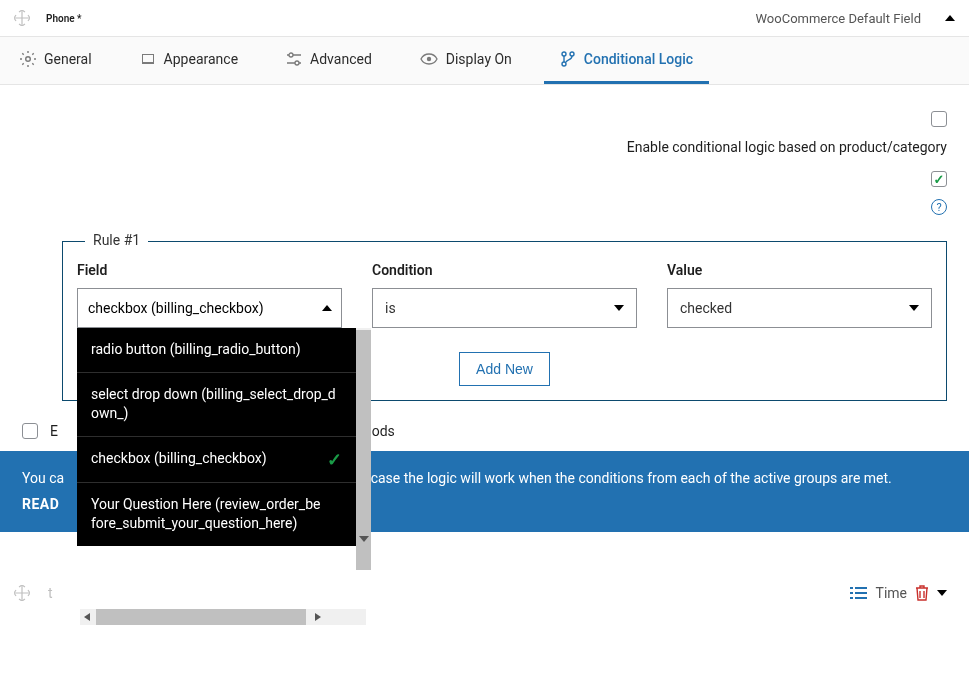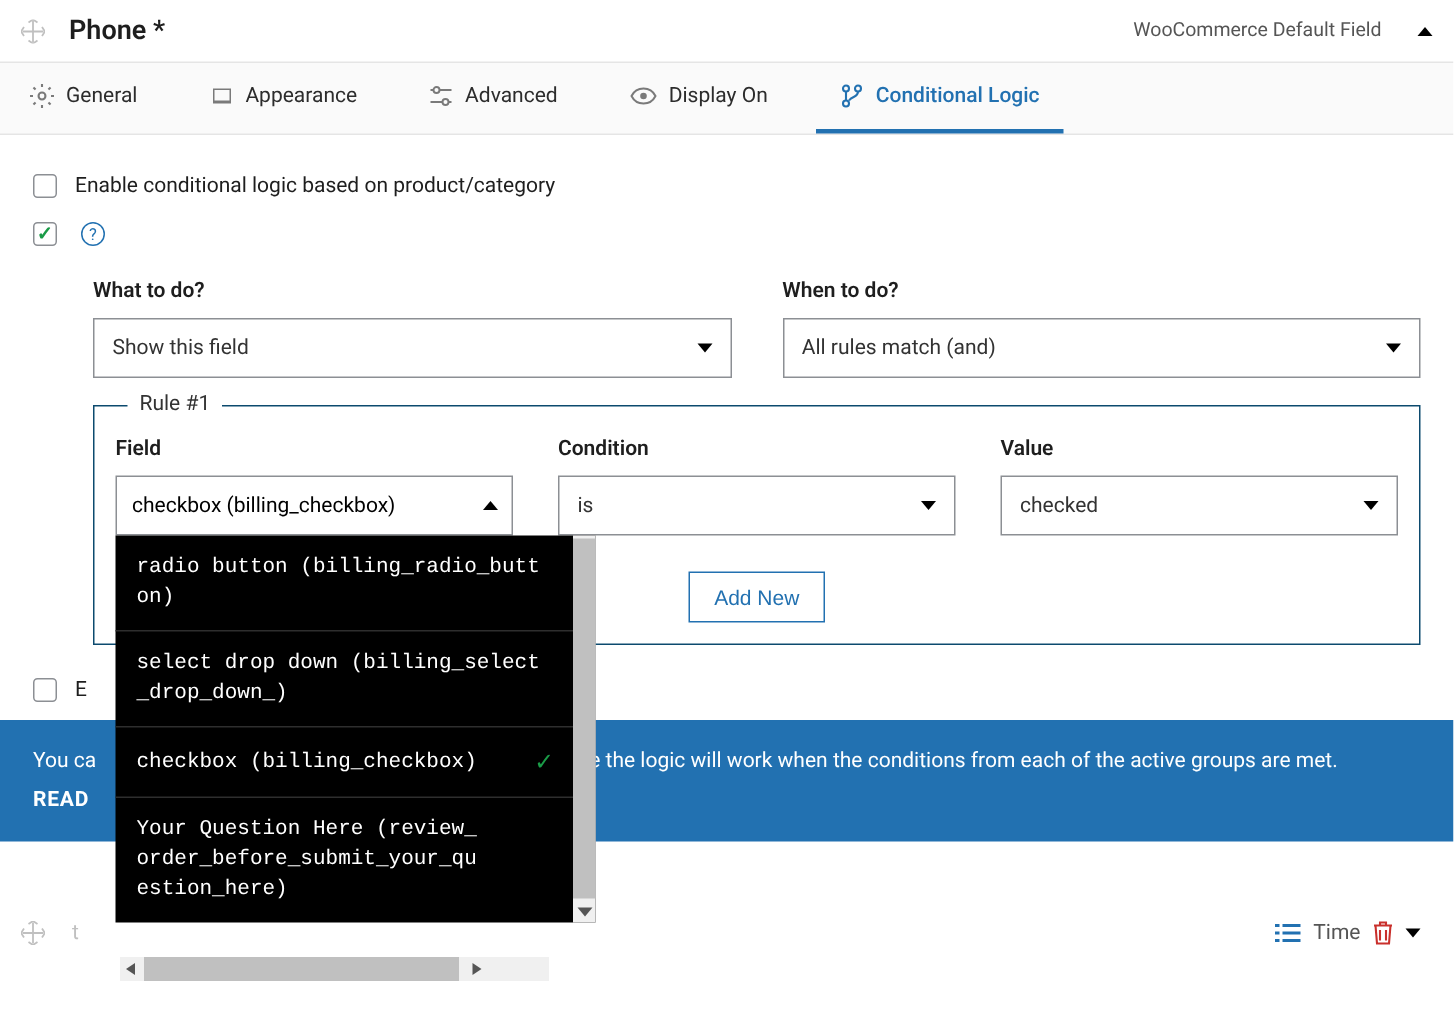--- a/index.html
+++ b/index.html
@@ -10,21 +10,21 @@
     background: #fff;
     width: 969px;
   }
   .header-row {
     display: flex;
     align-items: center;
     padding: 10px 14px;
     border-bottom: 1px solid #e5e5e5;
   }
   .drag-icon { color: #c0c0c0; margin-right: 16px; display: inline-flex; }
-  .field-title { font-weight: 600; font-size: 18px; flex: 1; }
+  .field-title { font-weight: 600; font-size: 10px; flex: 1; }
   .header-right { color: #555; font-size: 13px; display: flex; align-items: center; gap: 24px; }
   .caret-up {
     width: 0; height: 0; border-left: 5px solid transparent;
     border-right: 5px solid transparent; border-bottom: 6px solid #000;
     display:inline-block;
   }
   .caret-down {
     width: 0; height: 0; border-left: 5px solid transparent;
     border-right: 5px solid transparent; border-top: 6px solid #000;
     display:inline-block;
@@ -41,21 +41,21 @@
     padding: 14px 16px; color: #2c2c2c; font-size: 14px; cursor: pointer;
     border-bottom: 3px solid transparent;
   }
   .tab.active {
     color: #2271b1; border-bottom-color: #2271b1; font-weight: 500;
   }
   .tab-icon { color: #7a7a7a; display: inline-flex; }
   .tab.active .tab-icon { color: #2271b1; }
   
   .content { padding: 18px 22px 8px 22px; }
-  .check-row { display: flex; align-items: flex-end; gap: 12px; padding: 8px 0; font-size: 14px;}
+  .check-row { display: flex; align-items: flex-end; gap: 12px; padding: 8px 0; font-size: 14px; flex-direction: column;}
   .checkbox {
     width: 16px; height: 16px; border: 1px solid #8c8f94; border-radius: 3px;
     display: inline-flex; align-items: center; justify-content: center; background: #fff;
     flex-shrink: 0;
   }
   .checkbox.checked::after {
     content: "✓"; color: #1a9b47; font-size: 13px; font-weight: bold; line-height: 1;
   }
   .help-icon {
     width:16px; height:16px; border:1px solid #2271b1; border-radius:50%;
@@ -89,24 +89,23 @@
   .combo-caret {
     position:absolute; right:10px; top:50%; transform:translateY(-50%);
   }
   .addnew-wrap { text-align:center; margin-top:24px; }
   .addnew-btn {
     display:inline-block; padding:8px 16px; border:1px solid #2271b1;
     color:#2271b1; background:#fff; font-size:14px; cursor:pointer;
   }
   
   .dropdown {
-    position:absolute; left:0; top:40px; width:320px;
+    position:absolute; left:0; top:40px; width:294px;
     background:#000; color:#fff; z-index:50;
     display:flex;
-    font-family:Liberation Mono, monospace;
   }
   .dropdown-items { flex:1; }
   .dropdown-scroll { width:15px; background:#f0f0f0; position:relative;}
   .dropdown-thumb {
     position:absolute; left:0; top:2px; width:15px; height:240px; background:#c0c0c0;
   }
   .dd-arrow-down {
     width:0;height:0;border-left:5px solid transparent;border-right:5px solid transparent;
     border-top:6px solid #555; position:absolute; bottom:4px; left:2.5px;
   }
@@ -218,36 +217,20 @@
   <div class="check-row">
     <span class="checkbox"></span>
     <span>Enable conditional logic based on product/category</span>
   </div>
 
   <div class="check-row">
     <span class="checkbox checked"></span>
     <span class="help-icon">?</span>
   </div>
 
-  <div class="form-grid">
-    <div class="form-col">
-      <label class="form-label">What to do?</label>
-      <div class="select">
-        <span>Show this field</span>
-        <span class="caret-down"></span>
-      </div>
-    </div>
-    <div class="form-col">
-      <label class="form-label">When to do?</label>
-      <div class="select">
-        <span>All rules match (and)</span>
-        <span class="caret-down"></span>
-      </div>
-    </div>
-  </div>
 
   <div class="fieldset">
     <span class="legend">Rule #1</span>
     <div class="rule-grid">
 
       <div class="rule-col field-col">
         <label class="form-label">Field</label>
         <div style="position:relative">
           <input class="combo-input" value="checkbox (billing_checkbox)" style="">
           <span class="combo-caret caret-up"></span>

